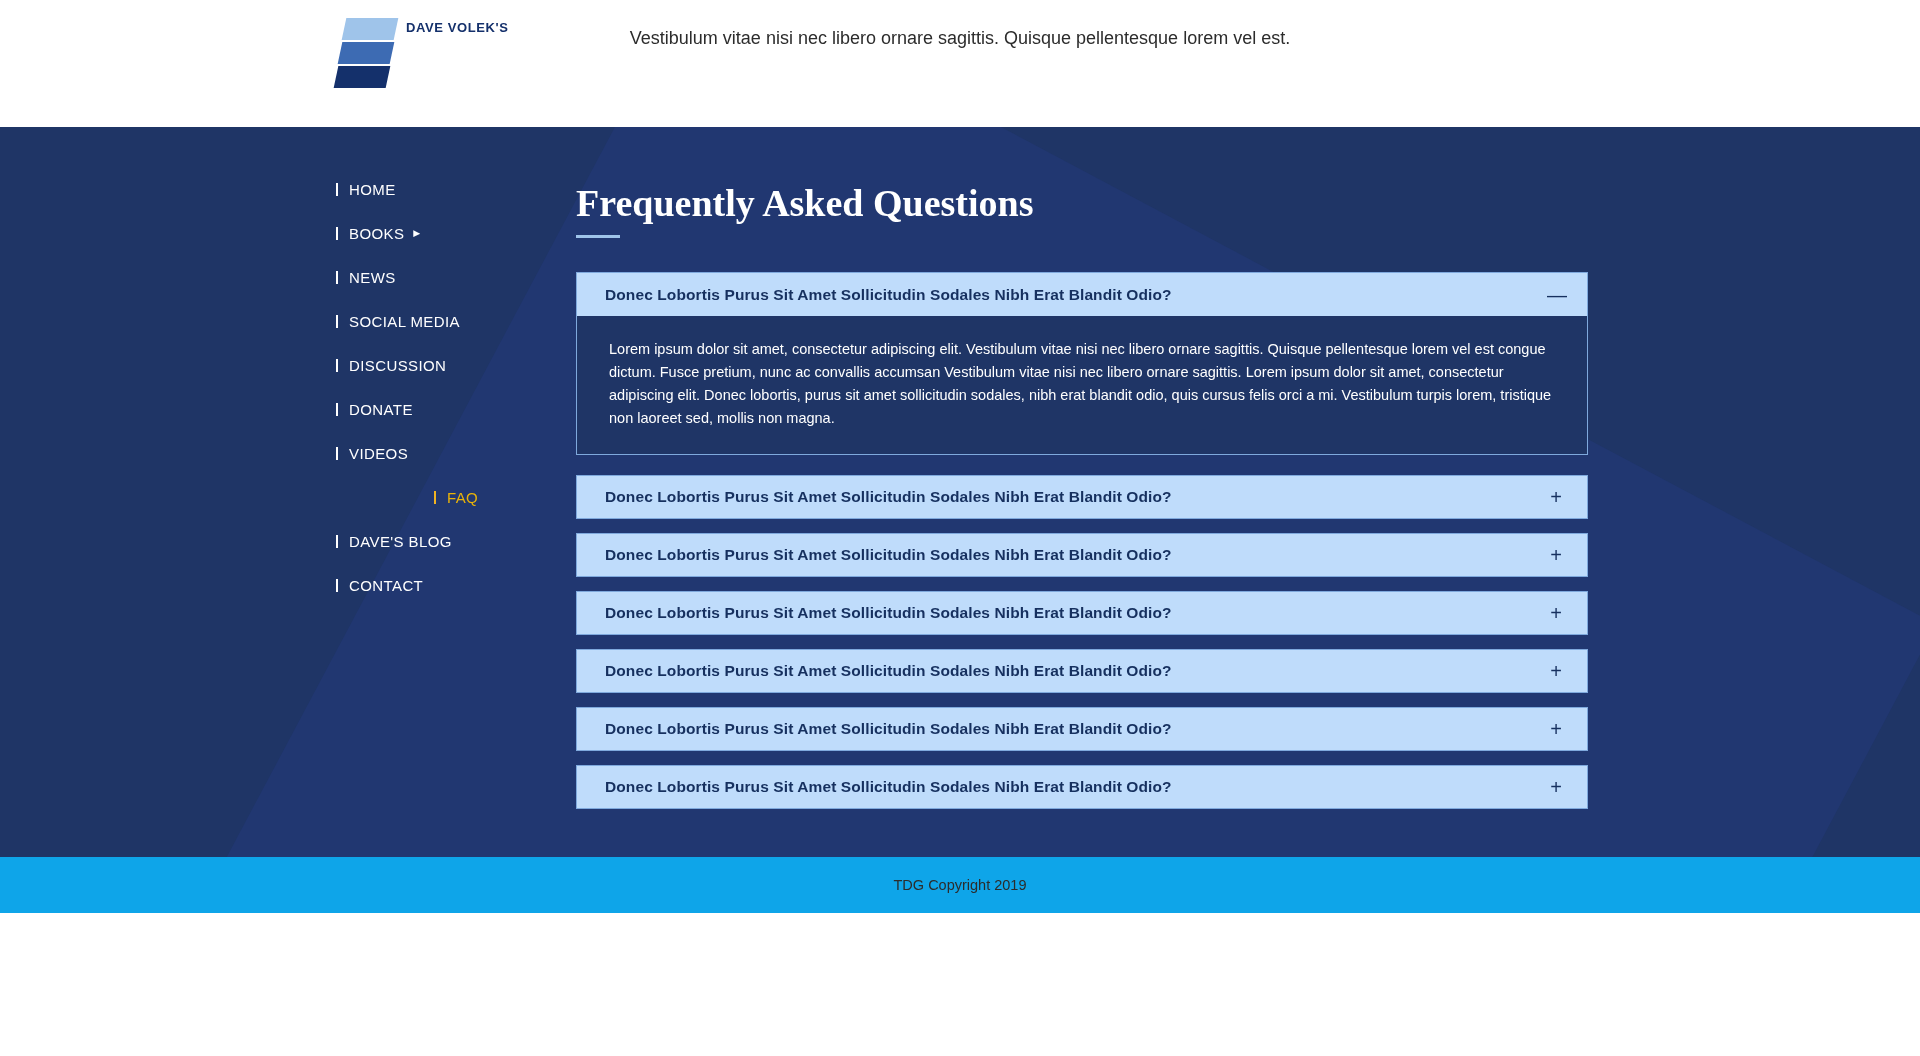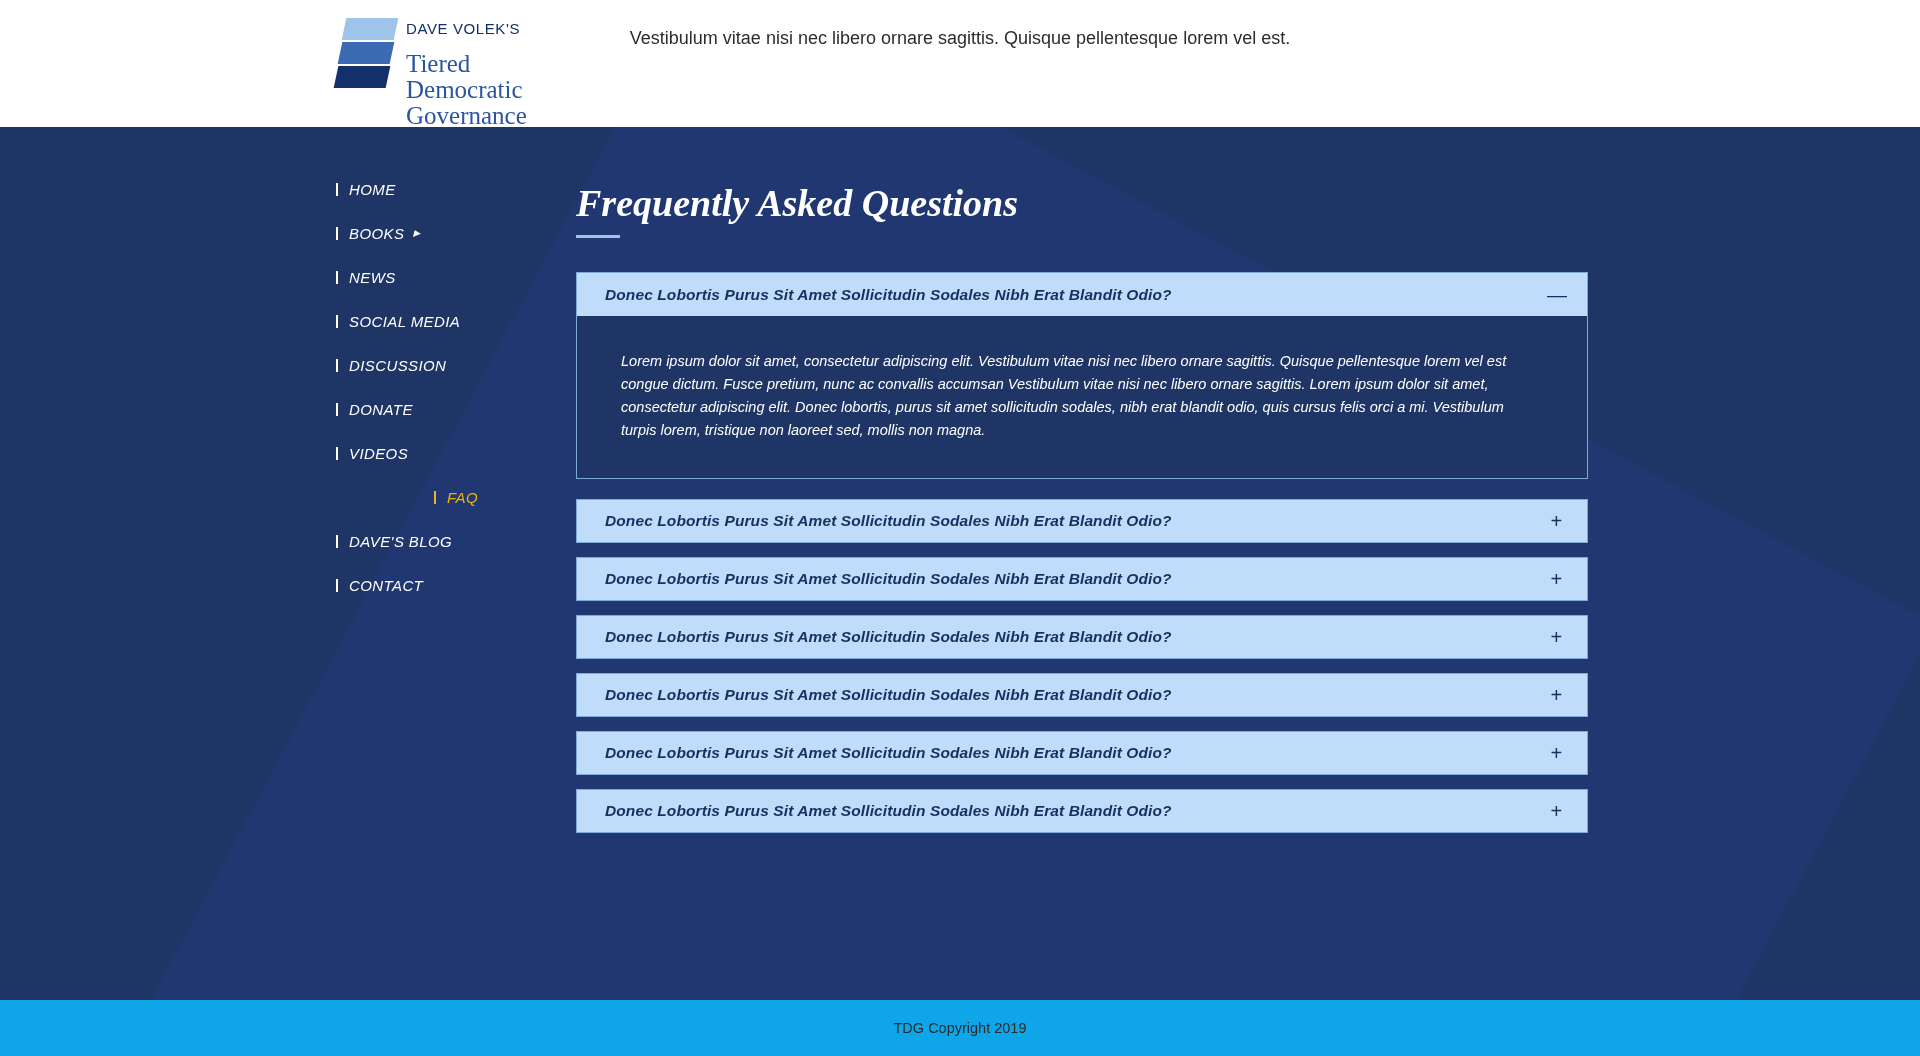--- a/index.html
+++ b/index.html
@@ -41,25 +41,25 @@
     position: absolute;
     display: block;
     height: 22px;
   }
   .lm1 { left: 8px; top: 2px;  width: 52px; background: #9fc4ea; transform: skewX(-12deg); }
   .lm2 { left: 4px; top: 26px; width: 52px; background: #3d6bb3; transform: skewX(-12deg); }
   .lm3 { left: 0px; top: 50px; width: 52px; background: #14306b; transform: skewX(-12deg); }
   .logo-text { padding-top: 4px; }
   .logo-kicker {
     font-family: "Liberation Sans", sans-serif;
-    font-size: 15px;
+    font-size: 13px;
     letter-spacing: 0.6px;
     color: #14306b;
-    font-weight: 400;
-    margin-bottom: 14px;
+    font-weight: 700;
+    margin-bottom: 1px;
   }
   .logo-lines {
     font-family: "Liberation Serif", serif;
     color: #2c55a0;
     font-size: 25px;
     line-height: 26px;
     font-weight: 400;
   }
   .logo-lines .l2 { color: #2c55a0; }
   .header-center {
@@ -78,24 +78,23 @@
   .header-sub {
     font-size: 18px;
     color: #2c2c2c;
     margin: 0;
     font-weight: 400;
   }
 
   
   .body-wrap {
     position: relative;
-    height: 873px;
+    height: 730px;
     background: #1f3566;
     overflow: hidden;
-    font-style: italic;
   }
   .diag {
     position: absolute;
     top: -160px;
     left: 700px;
     width: 1400px;
     height: 1400px;
     background: #23397a;
     transform: rotate(28deg);
     transform-origin: top left;
@@ -195,21 +194,21 @@
     text-align: center;
     font-weight: 400;
   }
   .faq-body {
     background: #1f3566;
     border: 1px solid #7fa9dd;
     border-top: none;
     padding: 18px 28px 20px 28px;
   }
   .faq-body p {
-    margin: 16px;
+    margin: 4px;
     color: #ffffff;
     font-size: 14.5px;
     line-height: 23px;
     max-width: 955px;
   }
 
   
   .footer {
     height: 56px;
     background: #0ea5e9;
@@ -229,25 +228,20 @@
 
   <div class="header">
     <div class="logo-wrap">
       <div class="logo-marks">
         <i class="lm1"></i>
           <i class="lm2"></i>
           <i class="lm3"></i>
       </div>
       <div class="logo-text">
         <div class="logo-kicker">DAVE VOLEK'S</div>
-        <div class="logo-lines">
-          <div class="l1">Tiered</div>
-          <div class="l2">Democratic</div>
-          <div class="l3">Governance</div>
-        </div>
       </div>
     </div>
     <div class="header-center">
       <p class="header-sub">Vestibulum vitae nisi nec libero ornare sagittis. Quisque pellentesque lorem vel est.</p>
     </div>
   </div>
 
   <div class="body-wrap">
     <div class="diag"></div>
     <div class="content">

